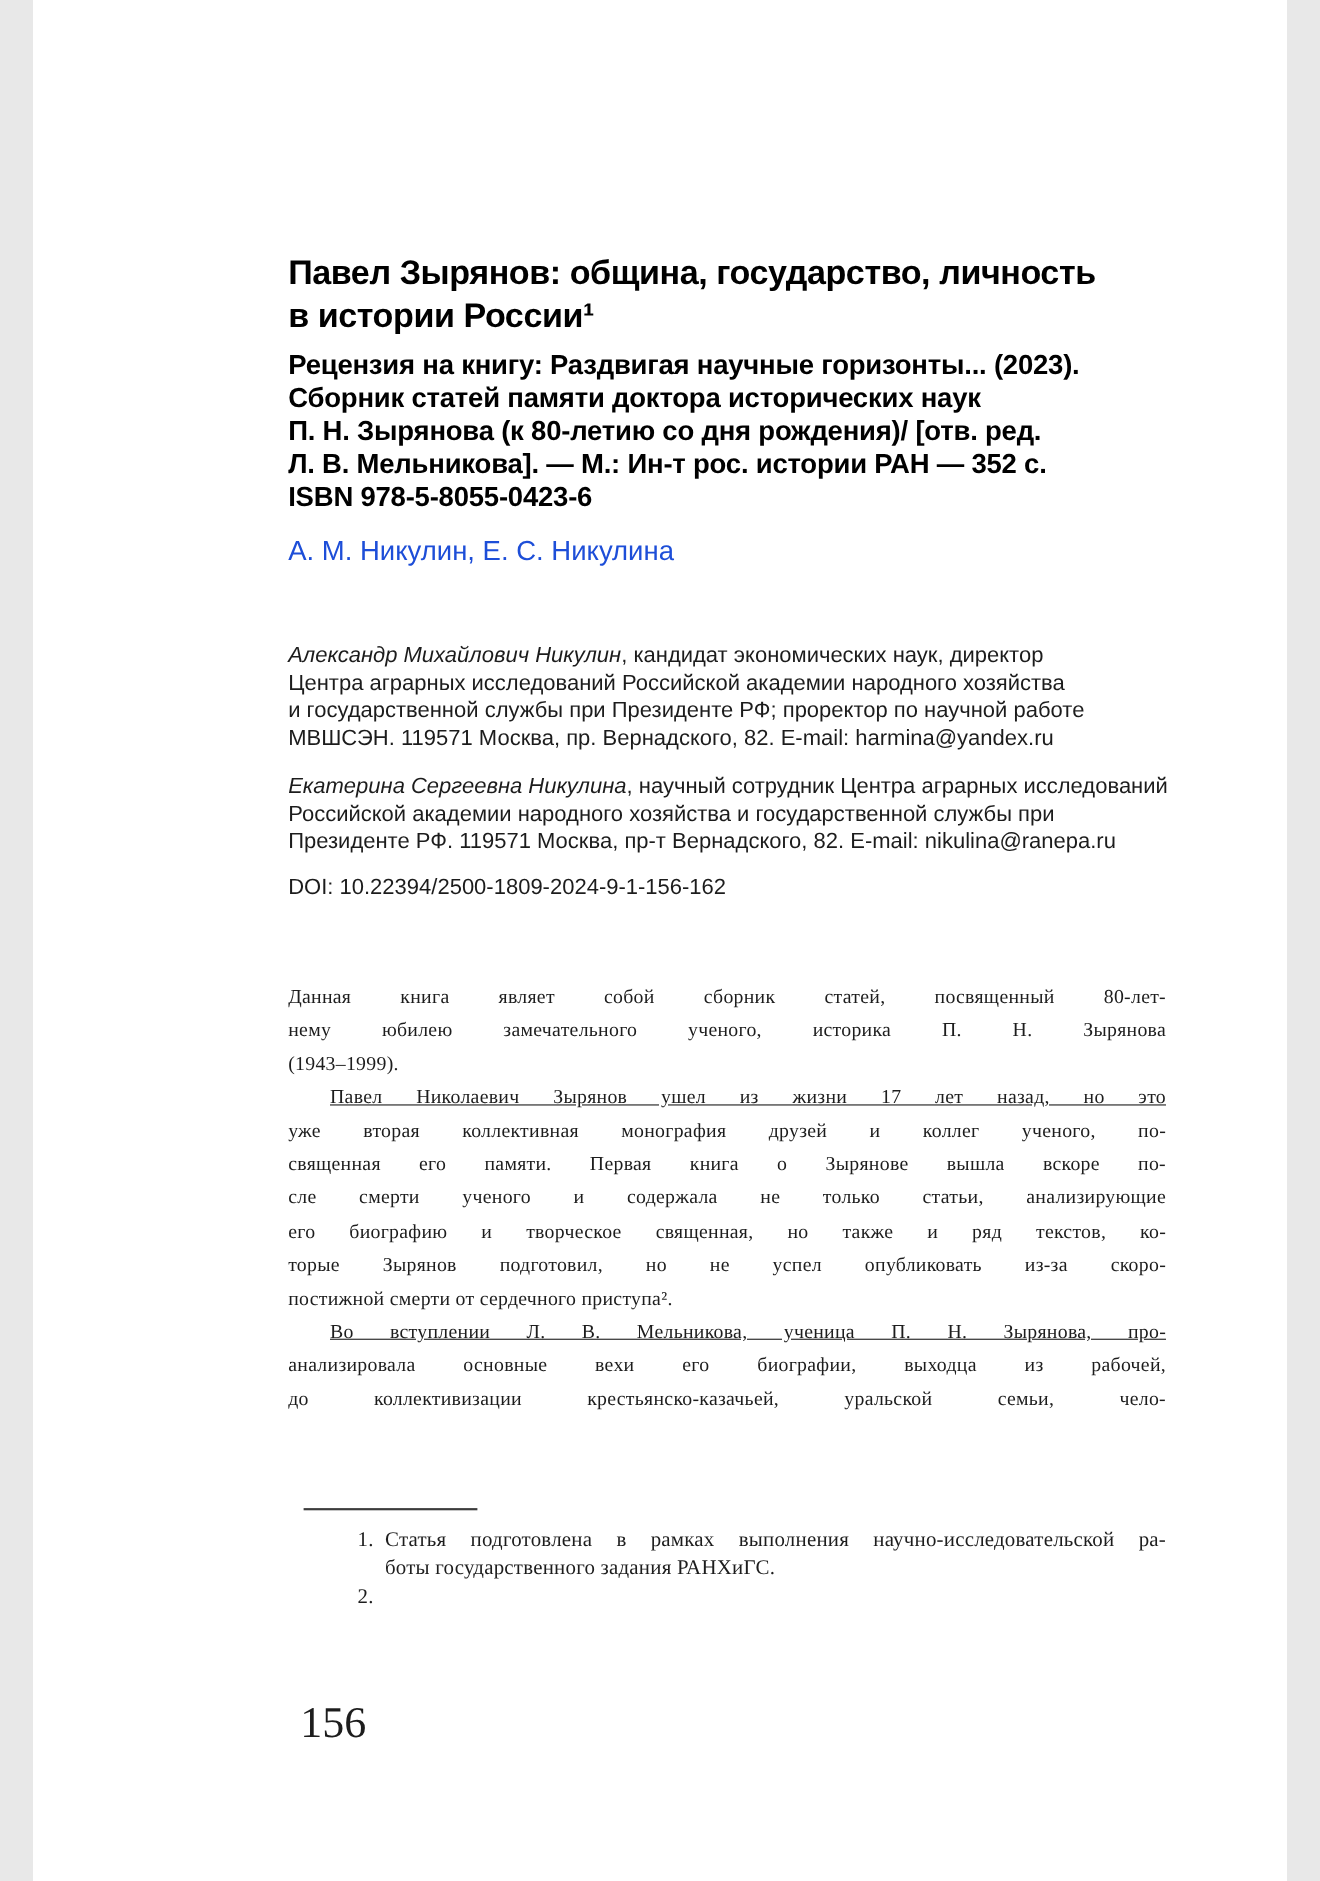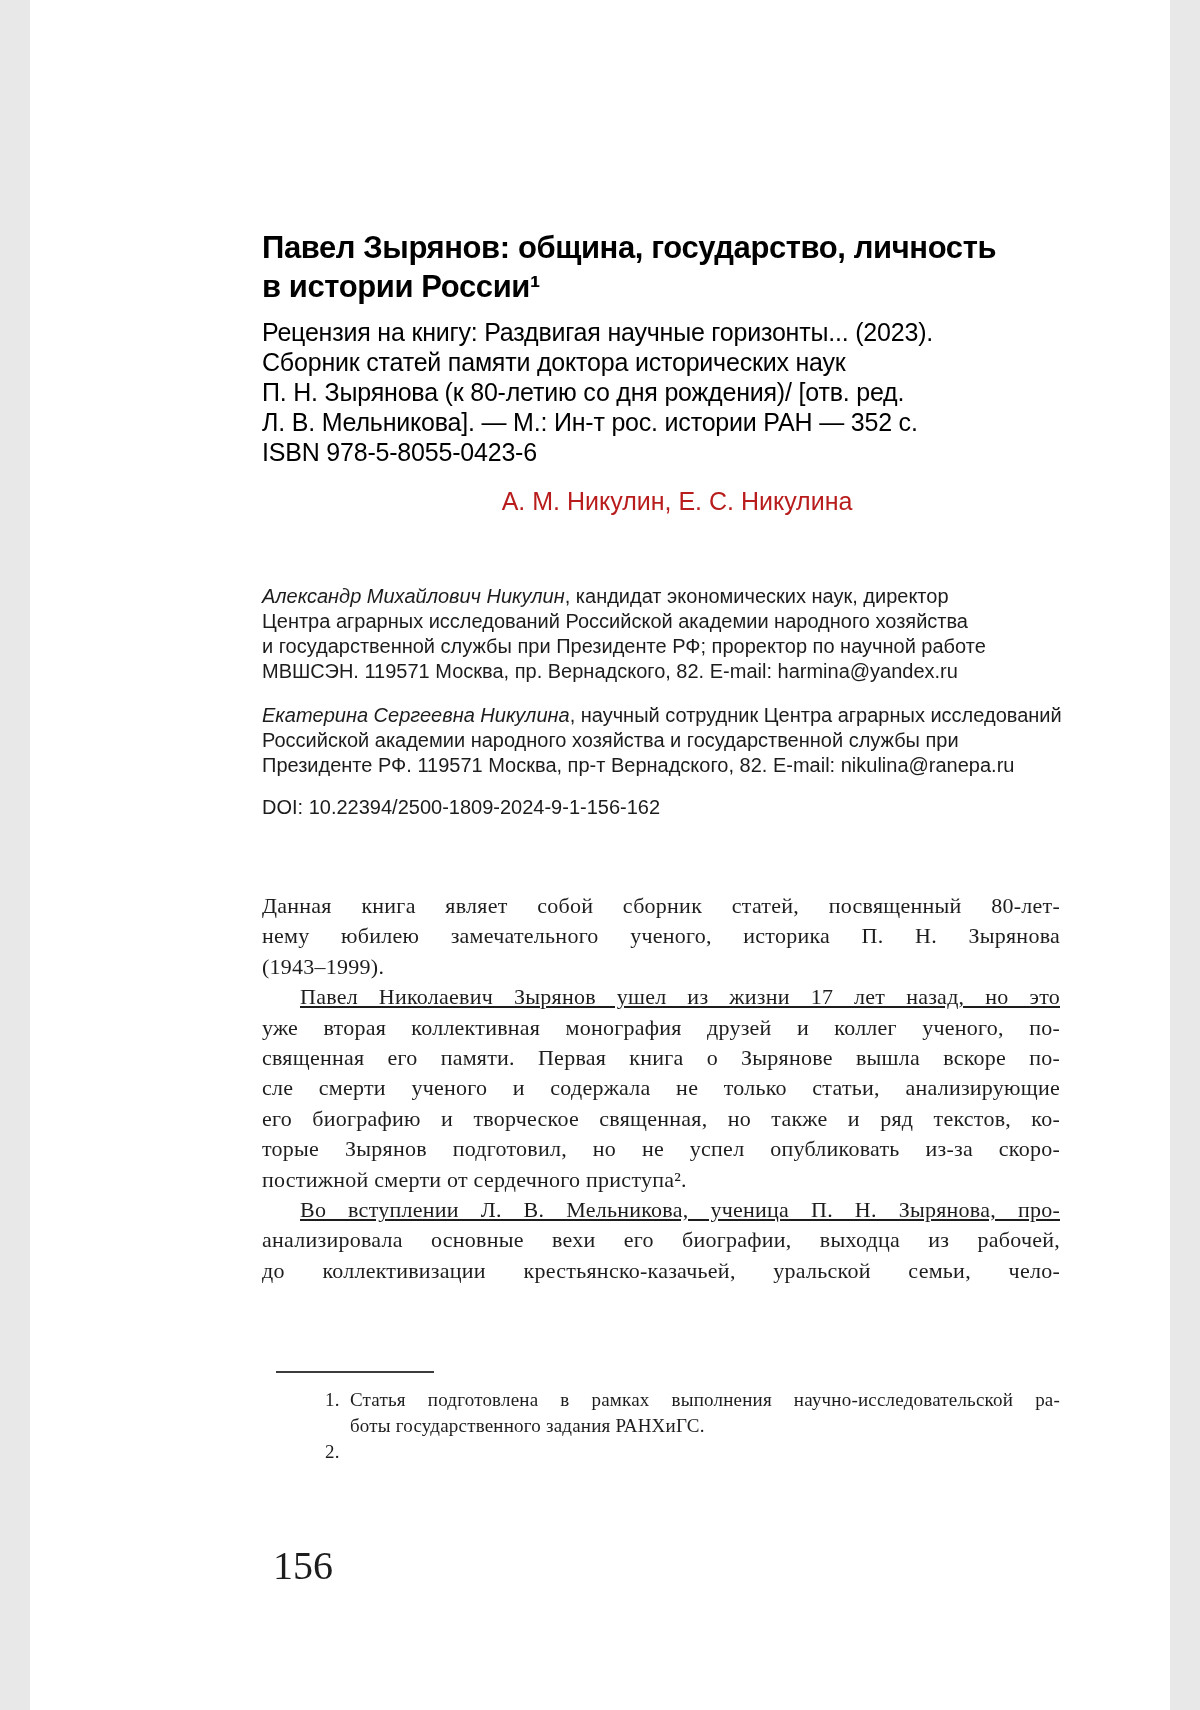--- a/index.html
+++ b/index.html
@@ -22,31 +22,30 @@
     font-size: 31px;
     line-height: 39px;
     font-weight: bold;
     letter-spacing: -0.4px;
     color: #000;
   }
   .subtitle-blk {
     top: 317px; width: 830px;
     font-size: 25px;
     line-height: 30px;
-    font-weight: normal;
+    font-weight: bold;
     letter-spacing: -0.2px;
     color: #000;
   }
   .authors-blk {
     top: 486px; width: 830px;
     font-size: 25px;
     line-height: 30px;
     font-weight: normal;
-    color: #b91c1c;
-    text-align: center;
+    color: #1d4ed8;
   }
 
   
   .affil {
     width: 825px;
     font-size: 20px;
     line-height: 25px;
     color: #1c1c1c;
     white-space: pre-line;
   }
@@ -57,21 +56,21 @@
   .doi-blk {
     top: 796px;
     font-size: 20px;
     color: #1c1c1c;
   }
 
   
   .body-blk {
     top: 891px;
     font-family: "Liberation Serif", serif;
-    font-size: 22px;
+    font-size: 18px;
     line-height: 30.4px;
     letter-spacing: 0.25px;
     color: #1d1d1d;
   }
   .para .tline { text-align: justify; text-align-last: justify; }
   .para:not(.just-all) .tline:last-child { text-align-last: left; }
   .para.indent .tline:first-child { text-indent: 38px; text-decoration: underline; }
 
   
   .rule {

